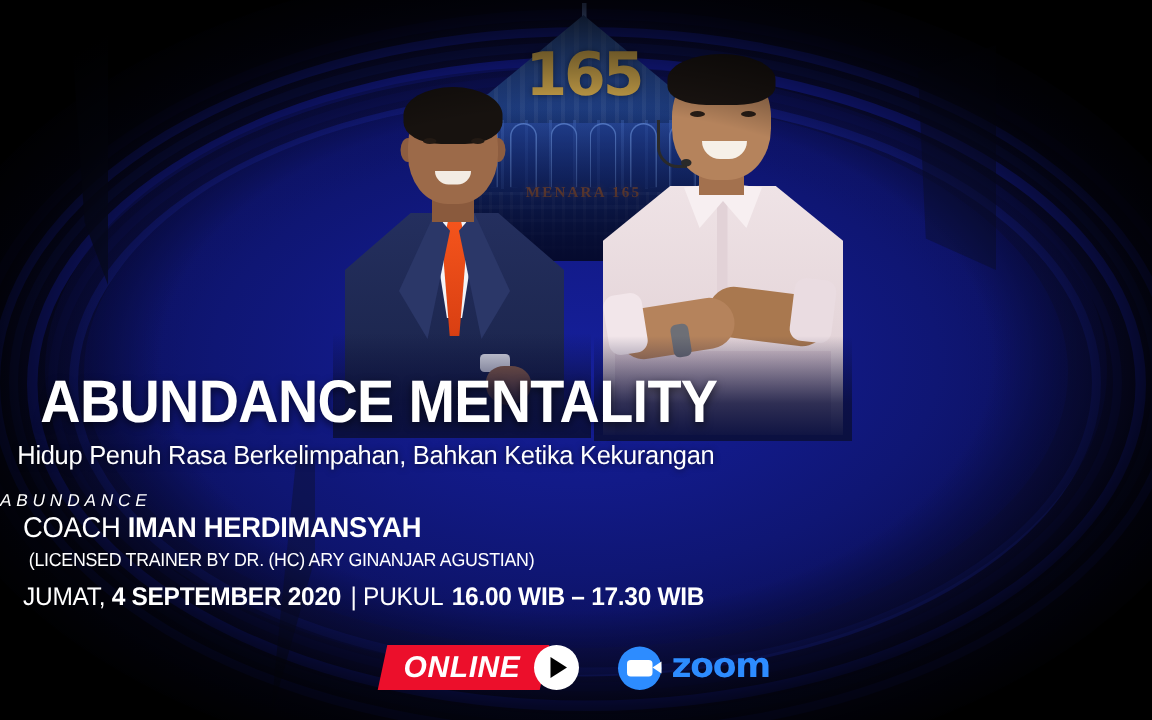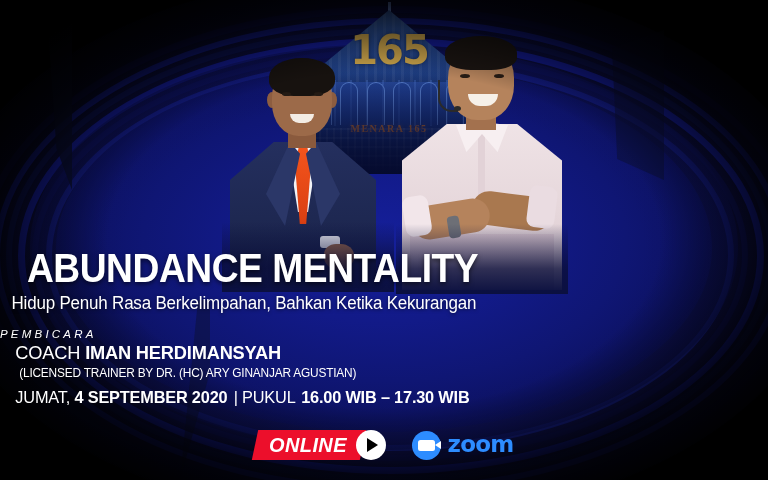--- a/index.html
+++ b/index.html
@@ -293,21 +293,21 @@
     <div class="mic-boom"></div>
     <div class="mic-tip"></div>
     <div class="person-fade"></div>
   </div>
 
   <div class="vignette"></div>
 
   <div id="text-block">
     <div id="main-title">ABUNDANCE MENTALITY</div>
     <div id="subtitle">Hidup Penuh Rasa Berkelimpahan, Bahkan Ketika Kekurangan</div>
-    <div id="pembicara">PEMBICARA</div>
+    <div id="pembicara">ABUNDANCE</div>
     <div id="coach-line"><span>COACH </span><b>IMAN HERDIMANSYAH</b></div>
     <div id="licensed">(LICENSED TRAINER BY DR. (HC) ARY GINANJAR AGUSTIAN)</div>
     <div id="date-line"><span>JUMAT, </span><b>4 SEPTEMBER 2020</b><span class="sep"> | PUKUL </span><b>16.00 WIB – 17.30 WIB</b></div>
   </div>
 
   <div id="badges">
     <div id="online-badge">
       <div class="online-tag"><span>ONLINE</span></div>
       <div class="play-circle">
         <div class="play-tri"></div>

